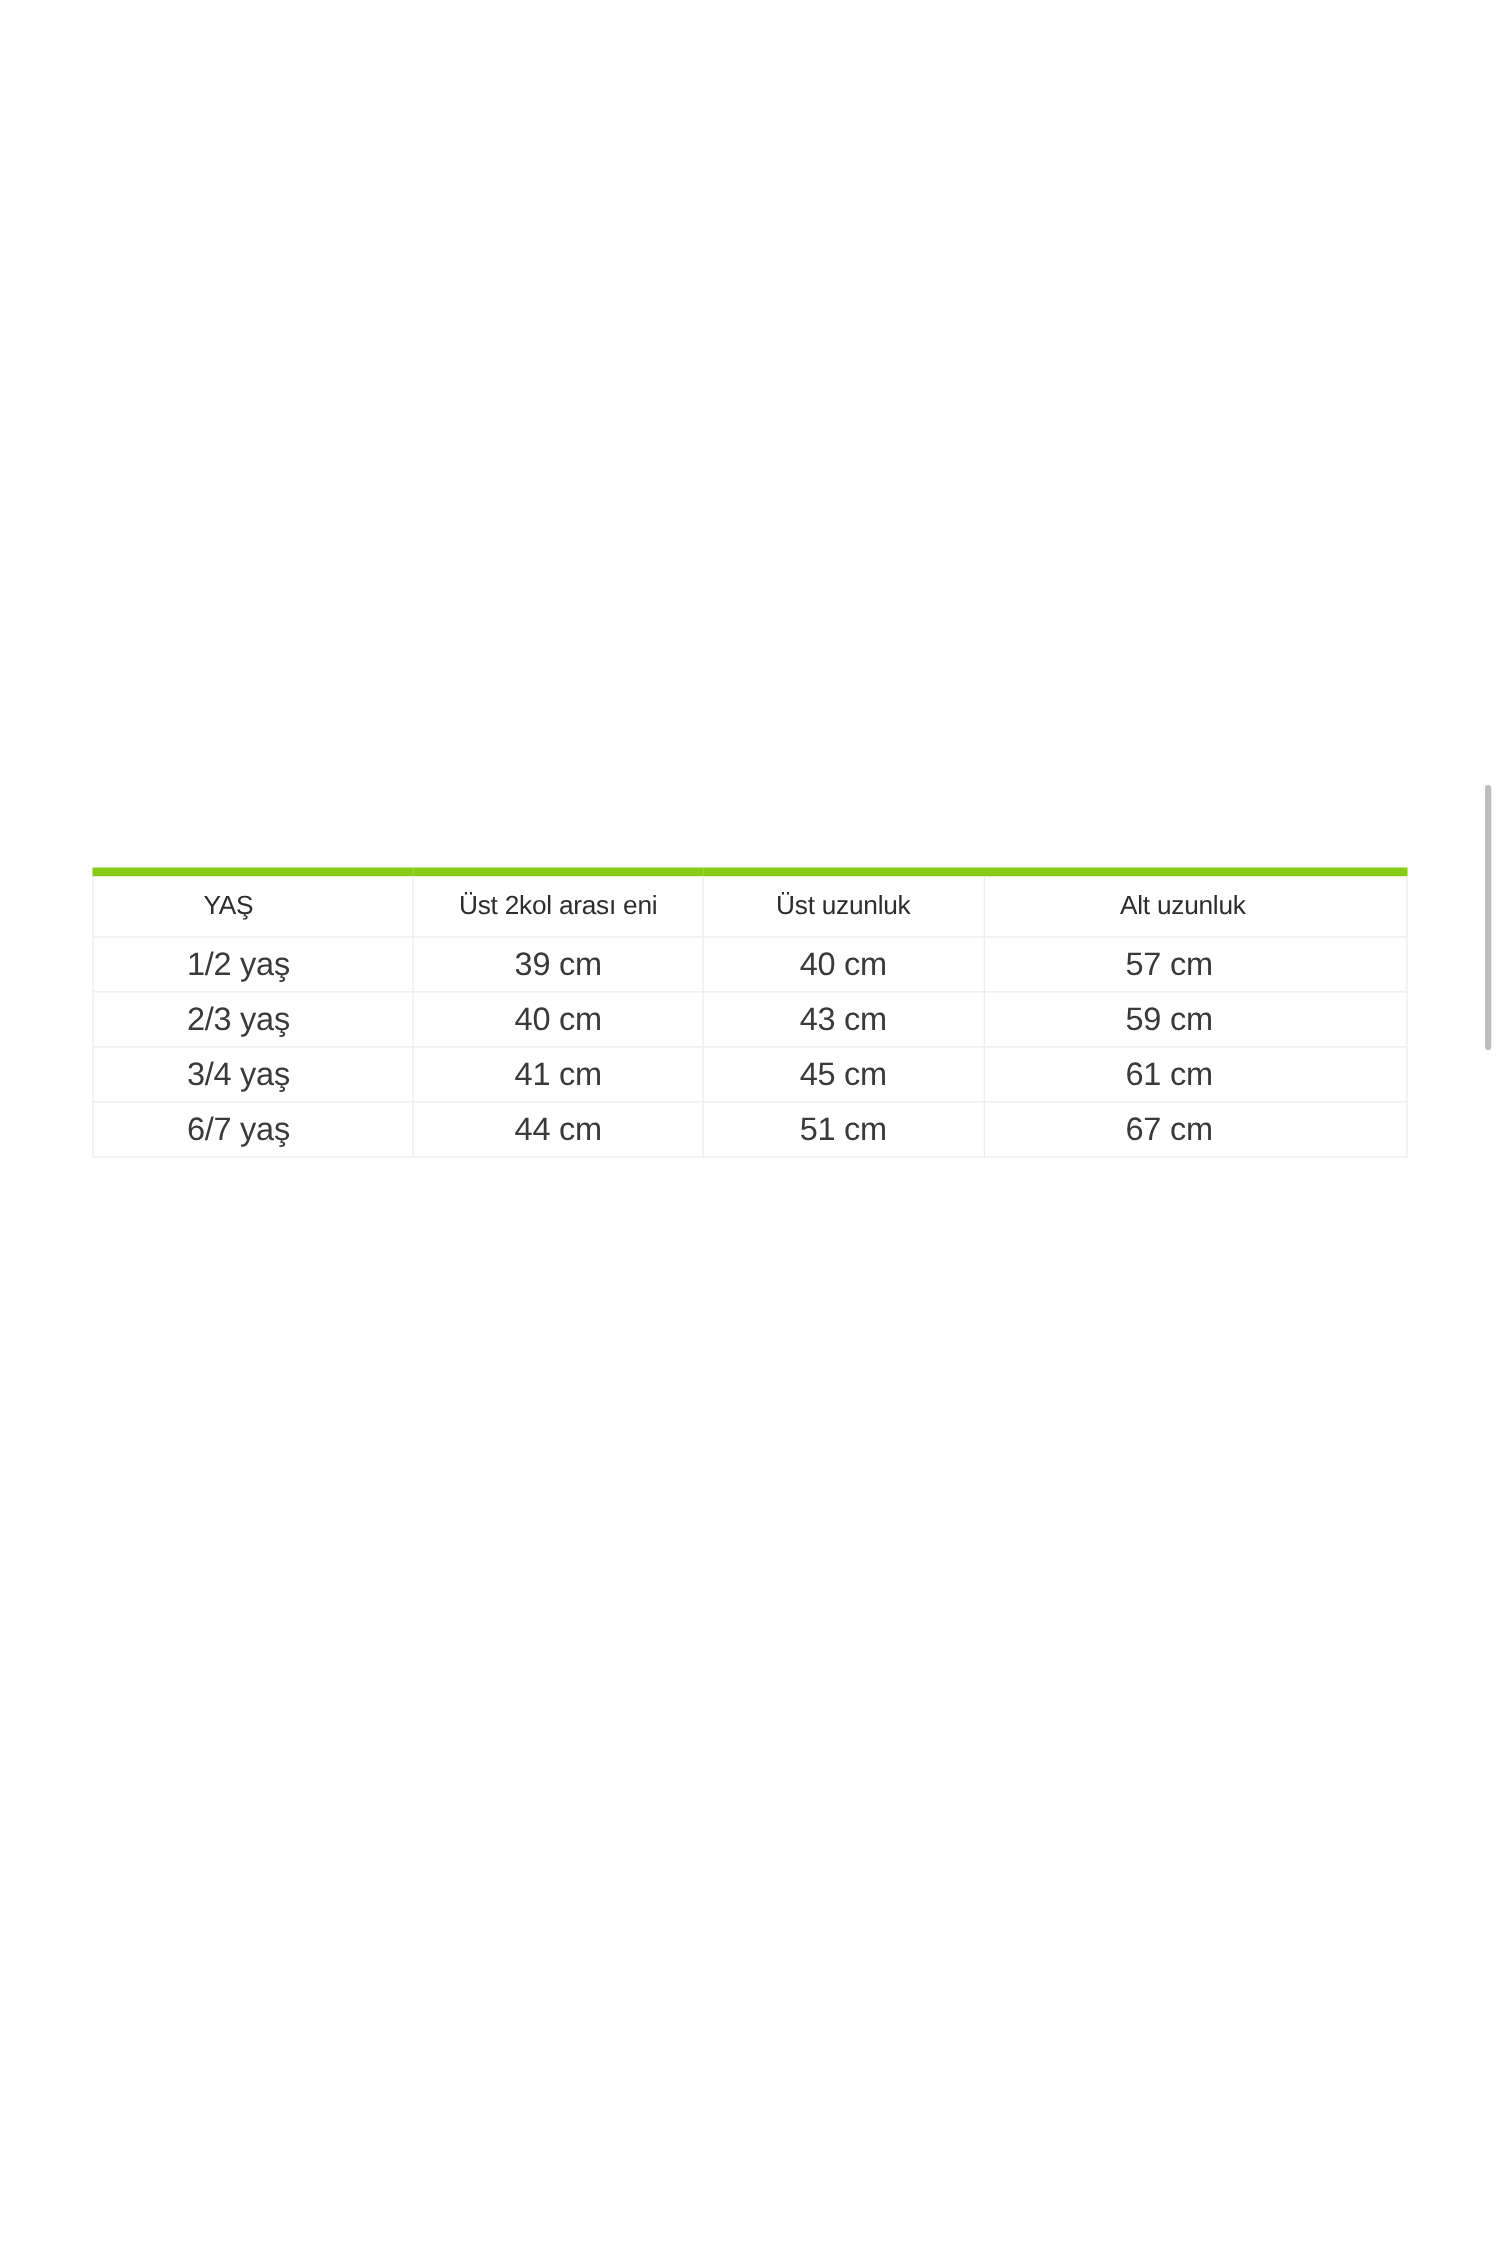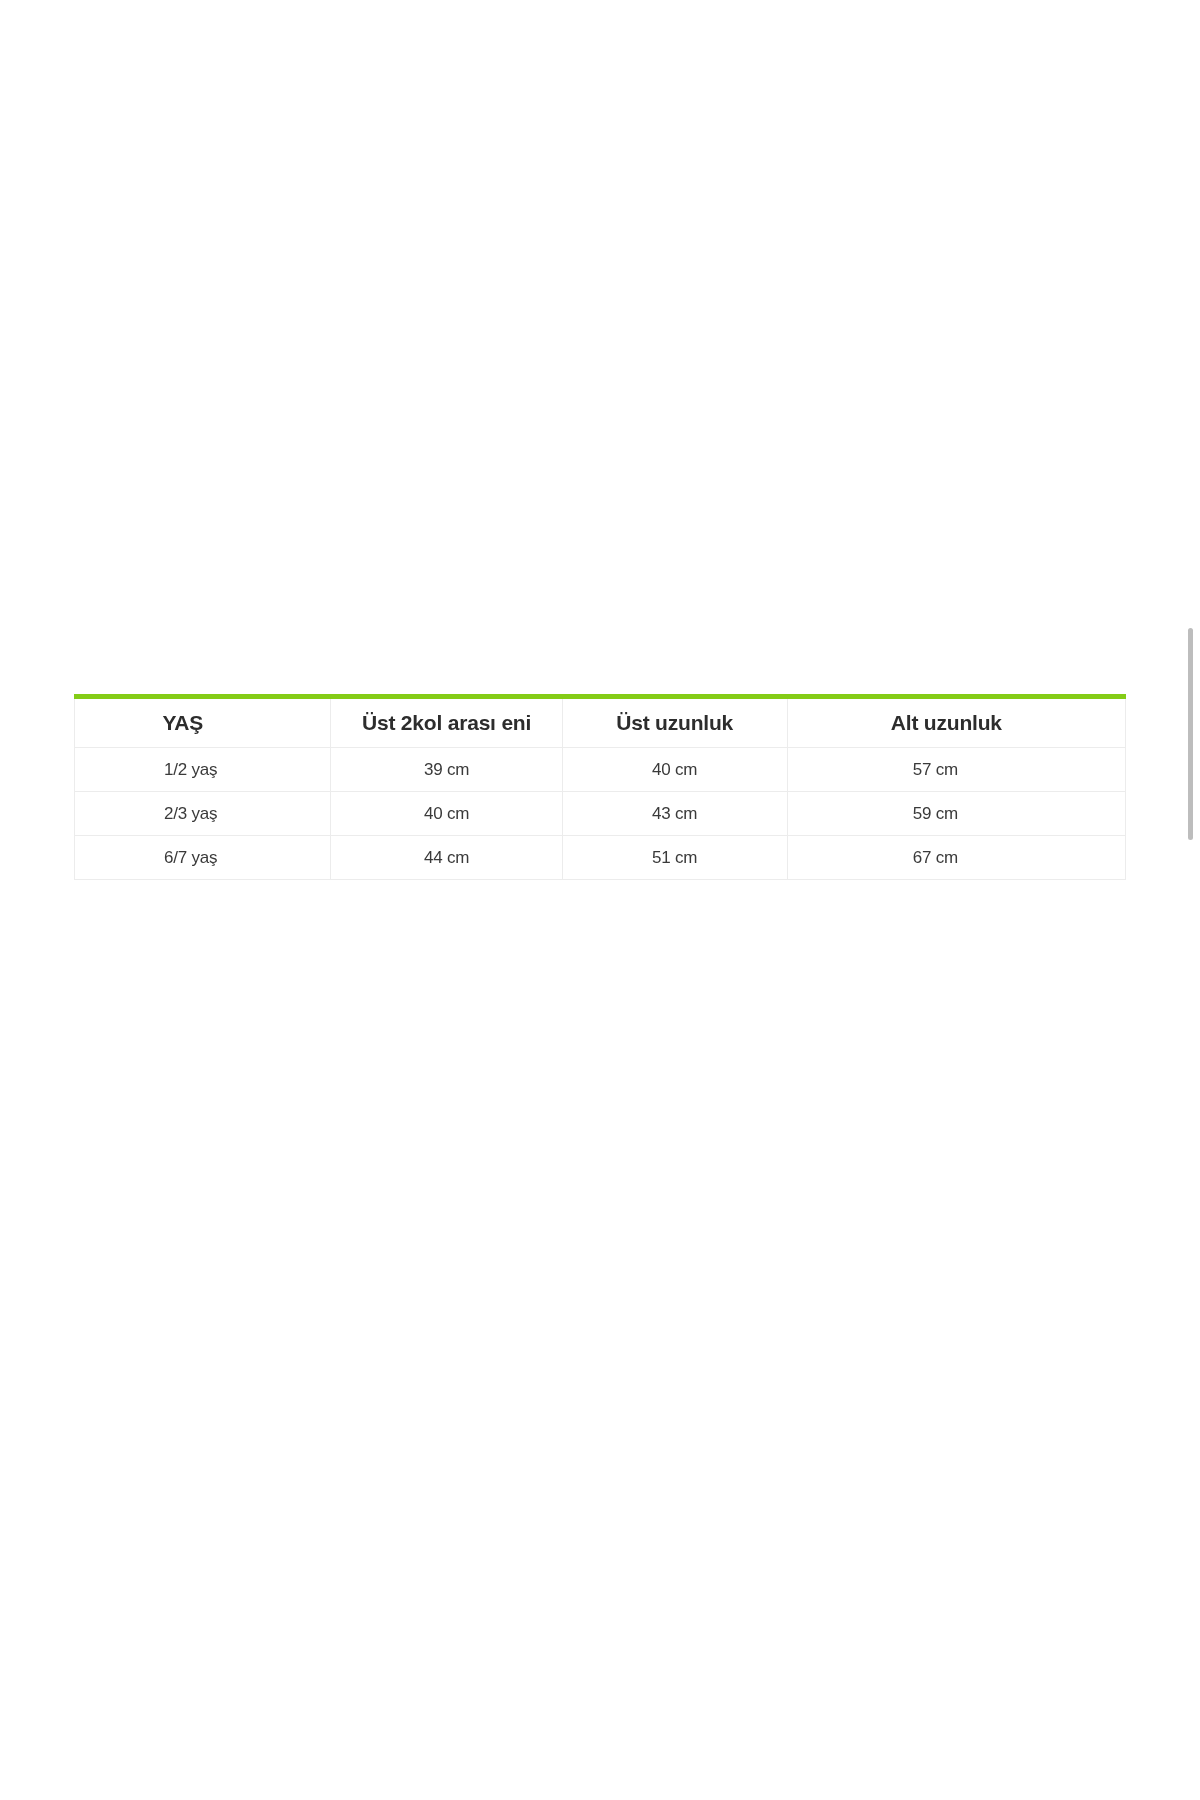--- a/index.html
+++ b/index.html
@@ -46,29 +46,29 @@
     border: 1px solid #ececec;
     text-align: center;
     vertical-align: middle;
     padding: 0;
     height: 43px;
     white-space: nowrap;
   }
 
   table.size-table thead th {
     font-size: 21px;
-    font-weight: 700;
+    font-weight: 400;
     color: #2d2d2d;
     letter-spacing: -0.2px;
     height: 48px;
-    border-top: 5px solid #84cc16;
+    border-top: 7px solid #84cc16;
   }
 
   table.size-table tbody td {
-    font-size: 17px;
+    font-size: 26px;
     font-weight: 400;
     color: #3a3a3a;
     letter-spacing: -0.2px;
   }
 
   
   table.size-table thead th.hdr-age { padding-right: 40px; }
   table.size-table tbody td.cell-age { padding-right: 24px; }
   table.size-table tbody td.cell-bot { padding-right: 42px; margin-left: 37px; }
   table.size-table thead th.hdr-bot { padding-right: 20px; }
@@ -120,20 +120,26 @@
           <td>40 cm</td>
           <td class="cell-bot">57 cm</td>
         </tr>
         <tr>
           <td class="cell-age">2/3 yaş</td>
           <td>40 cm</td>
           <td>43 cm</td>
           <td class="cell-bot">59 cm</td>
         </tr>
         <tr>
+          <td class="cell-age">3/4 yaş</td>
+          <td>41 cm</td>
+          <td>45 cm</td>
+          <td class="cell-bot">61 cm</td>
+        </tr>
+        <tr>
           <td class="cell-age">6/7 yaş</td>
           <td>44 cm</td>
           <td>51 cm</td>
           <td class="cell-bot">67 cm</td>
         </tr>
       </tbody>
     </table>
   </div>
 
   <div class="scrollbar-track">

